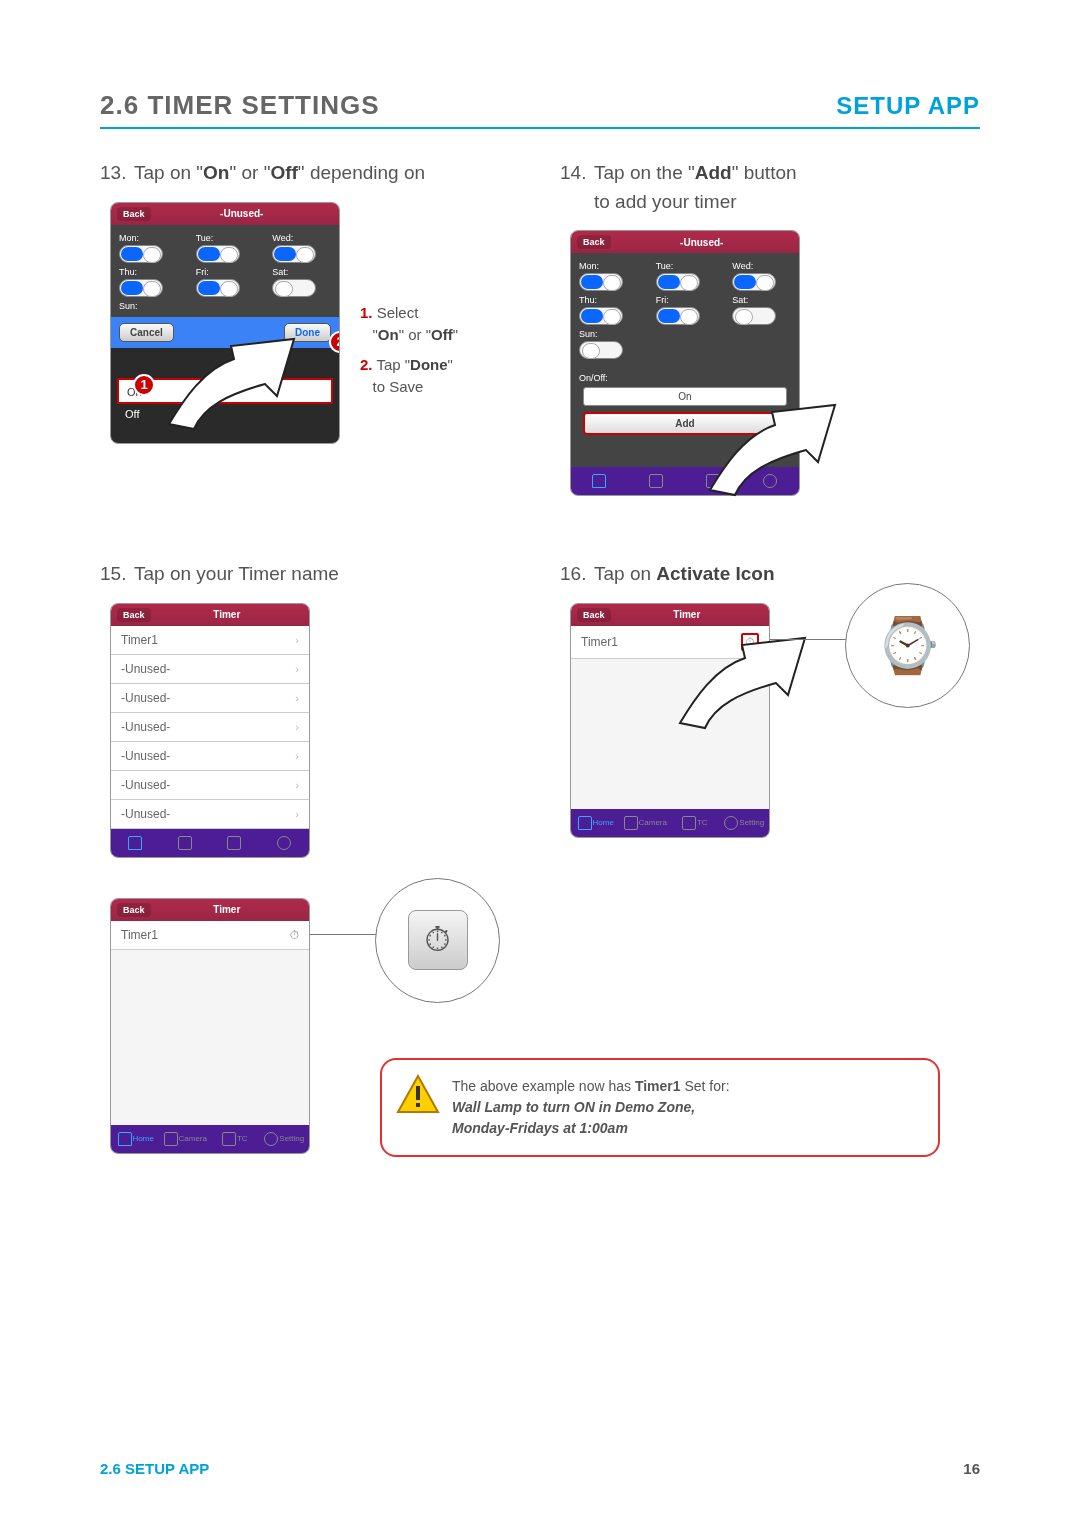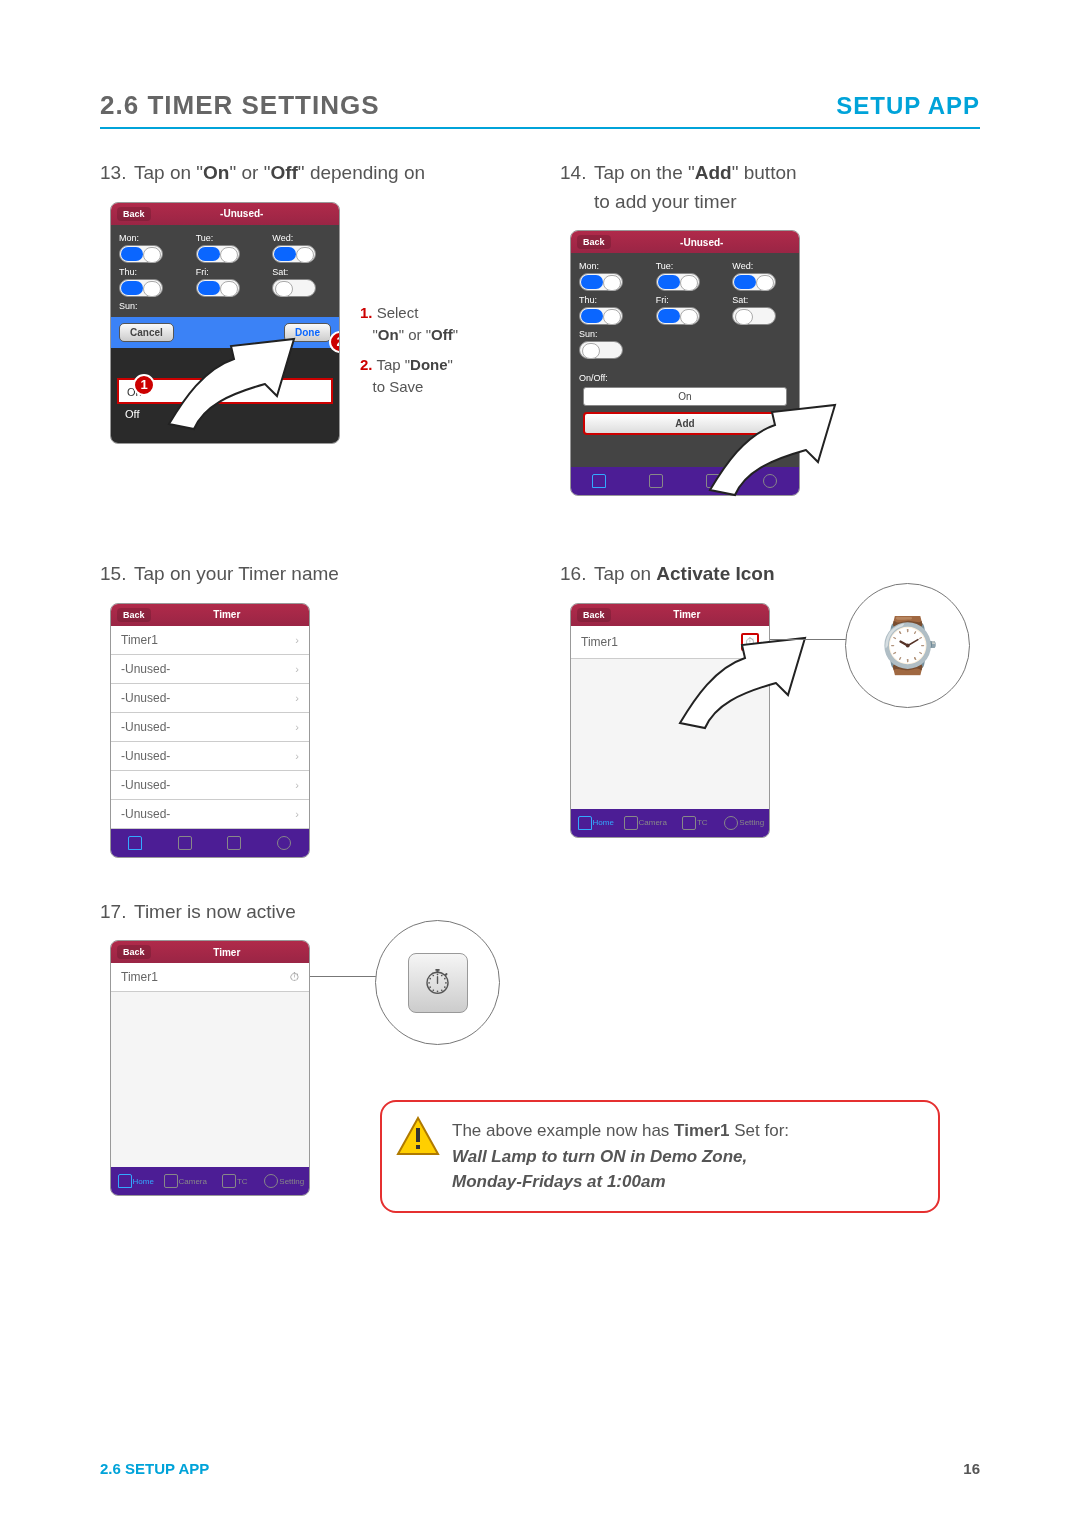--- a/index.html
+++ b/index.html
@@ -72,21 +72,21 @@
 
   .activate-ico { width: 18px; height: 18px; border: 2px solid #c00; display: inline-flex; align-items: center; justify-content: center; border-radius: 2px; background: #fff; }
   .activate-ico::before { content: "⏱"; font-size: 12px; color: #999; }
 
   .big-bubble { position: absolute; width: 125px; height: 125px; border: 1px solid #777; border-radius: 50%; background: #fff; display: flex; align-items: center; justify-content: center; }
   .big-bubble .big-ico { font-size: 54px; color: #555; }
   .big-bubble.square .big-ico-box { width: 60px; height: 60px; background: linear-gradient(#f5f5f5,#ccc); border: 1px solid #999; border-radius: 8px; display: flex; align-items: center; justify-content: center; font-size: 34px; color: #555; }
 
   .leader { position: absolute; border-top: 1px solid #777; height: 1px; }
 
-  .callout { border: 2px solid #e53030; border-radius: 16px; padding: 16px 20px 16px 70px; position: relative; font-size: 17px; color: #555; line-height: 1.5; }
+  .callout { border: 2px solid #e53030; border-radius: 16px; padding: 16px 20px 16px 70px; position: relative; font-size: 14px; color: #555; line-height: 1.5; }
   .callout .warn { position: absolute; left: 14px; top: 14px; width: 44px; height: 40px; }
   .callout .em { font-style: italic; font-weight: bold; }
 
   .footer { position: absolute; left: 100px; right: 100px; bottom: 50px; display: flex; justify-content: space-between; font-size: 15px; }
   .footer .ft-left { color: #00A3D9; font-weight: bold; }
   .footer .ft-right { color: #555; font-weight: bold; }
 
   .rel { position: relative; }
 </style>
 </head>
@@ -323,23 +323,20 @@
       <div class="leader" style="left:210px; top:36px; width:80px;"></div>
       <div class="big-bubble" style="left:285px; top:-20px;">
             <span class="big-ico">⌚</span>
           </div>
       </div>
     </div>
 
   </div>
 
   <div style="margin-top:40px;" class="rel">
-    <p class="step-text">
-      <span class="num">17.</span><span>Timer is now active</span>
-    </p>
 
     <div class="rel" style="height:280px;">
       <div class="phone" style="margin-left:10px; width:200px;">
         <div class="topbar">
           <span class="back">Back</span>
           <span class="title">Timer</span>
         </div>
         <div class="list">
           <div class="list-row">
             <span>Timer1</span>

